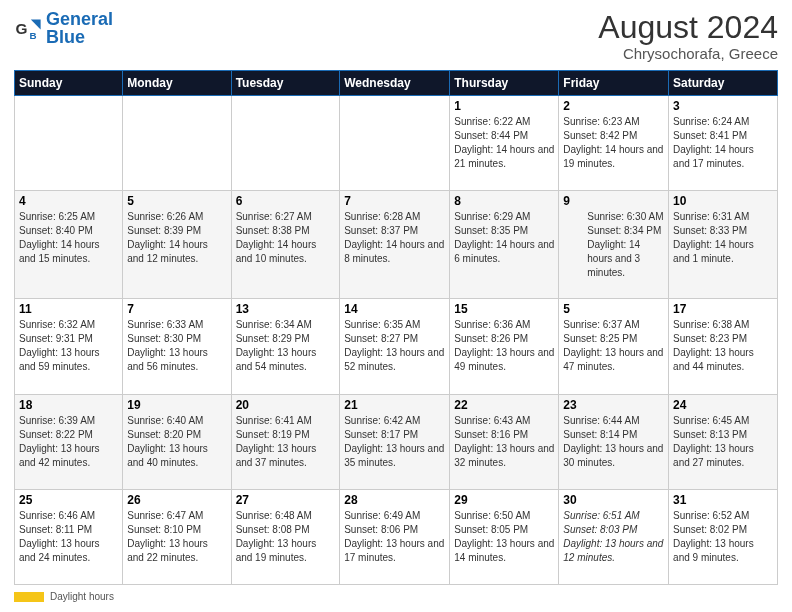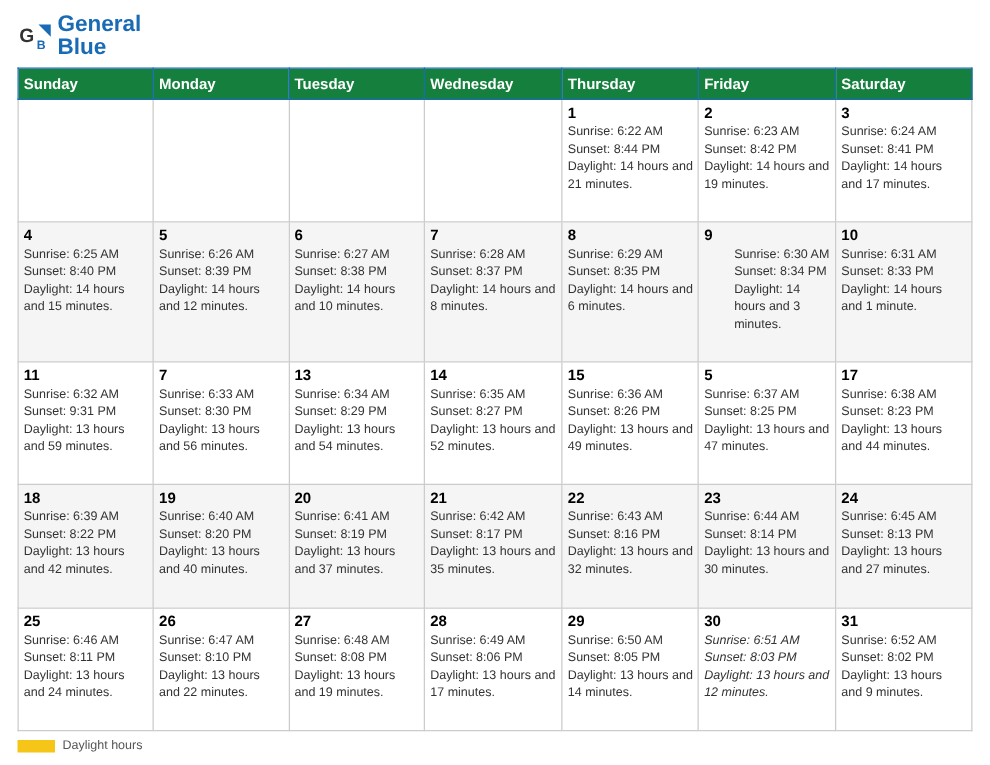--- a/index.html
+++ b/index.html
@@ -54,21 +54,21 @@
       font-size: 15px;
       color: #555;
     }
     .calendar {
       width: 100%;
       border-collapse: collapse;
       flex: 1;
       font-size: 10.5px;
     }
     .calendar th {
-      background: #15803d;
+      background: #0f172a;
       color: #fff;
       padding: 5px 4px;
       text-align: left;
       font-size: 12px;
       font-weight: bold;
       border: 1px solid #1a6bb5;
     }
     .calendar td {
       border: 1px solid #ccc;
       vertical-align: top;
@@ -122,20 +122,22 @@
         <text x="22" y="36" font-size="14" font-weight="bold" fill="#1a6bb5" font-family="Arial">B</text>
       </svg>
       <div>
         <div class="logo-text">
           <span>General</span><br>
           <span style="color:#1a6bb5">Blue</span>
         </div>
       </div>
     </div>
     <div class="title-block">
+      <div class="main-title">August 2024</div>
+      <div class="subtitle">Chrysochorafa, Greece</div>
     </div>
   </div>
 
   <table class="calendar">
     <thead>
       <tr id="weekday-header">
           <th>Sunday</th>
           <th>Monday</th>
           <th>Tuesday</th>
           <th>Wednesday</th>

